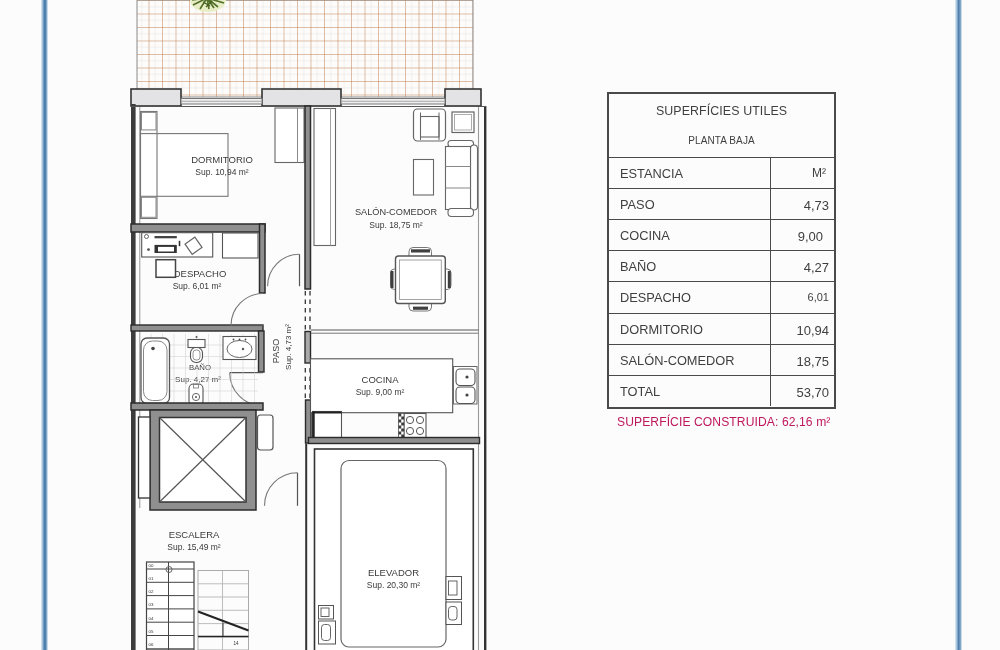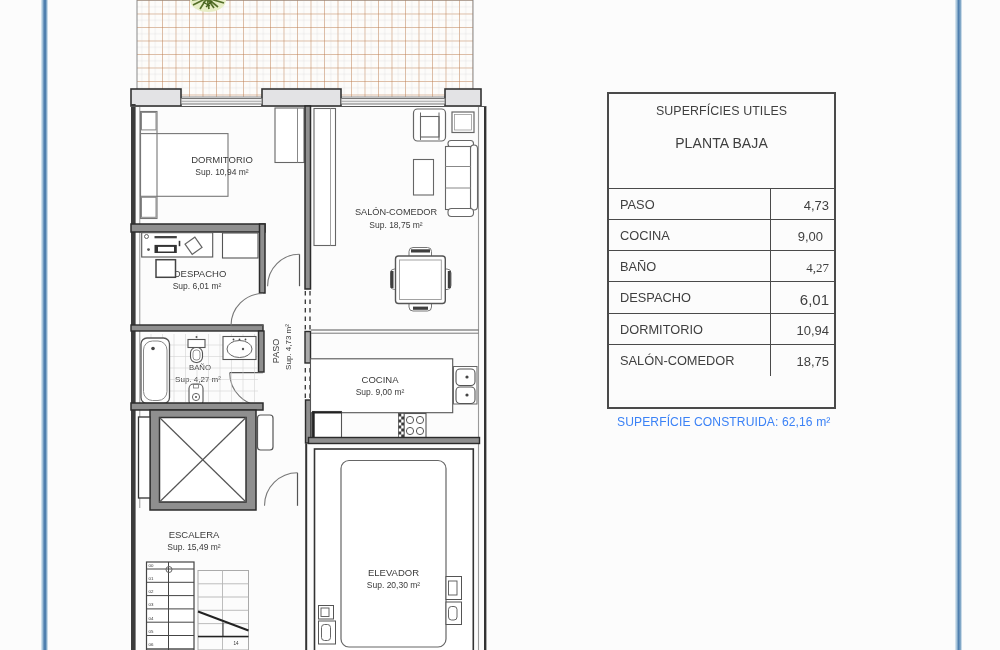--- a/index.html
+++ b/index.html
@@ -439,61 +439,73 @@
     <rect x="448.5" y="581" width="8.5" height="14" fill="none" stroke="#555" stroke-width="0.9"></rect>
     <rect x="446" y="602" width="15.5" height="22.5" fill="#fff" stroke="#555" stroke-width="1"></rect>
     <rect x="448.5" y="606.5" width="8.5" height="13.5" rx="3" fill="none" stroke="#555" stroke-width="0.9"></rect>
   </g>
 </svg>
 
 <div class="abs" style="left:607px;top:92px;width:229px;height:317px;border:2px solid #4a4a4a;box-sizing:border-box;color:#3f3f3f;">
 
   <div class="abs" style="left:0;top:0;width:228px;height:63px;">
     <div class="abs" style="left:0;top:10px;width:225px;text-align:center;font-size:12.4px;letter-spacing:0.1px;">SUPERFÍCIES UTILES</div>
-    <div class="abs" style="left:0;top:41px;width:225px;text-align:center;font-size:14px;letter-spacing:0.1px;">PLANTA BAJA</div>
-  </div>
-
+    <div class="abs" style="left:0;top:41px;width:225px;text-align:center;font-size:10px;letter-spacing:0.1px;">PLANTA BAJA</div>
+  </div>
+
+  <div class="abs" style="left:0;top:63px;width:225px;height:31px;border-top:1px solid #4a4a4a;">
+    <div class="abs" style="left:11px;top:8px;font-size:12.8px;">ESTANCIA</div>
+    <div class="abs" style="left:161px;top:0;width:64px;height:31px;border-left:1px solid #4a4a4a;">
+        <span class="abs" style="right:9px;top:8px;font-size:12px;">M²</span>
+      </div>
+  </div>
 
   <div class="abs" style="left:0;top:94px;width:225px;height:31px;border-top:1px solid #4a4a4a;">
     <div class="abs" style="left:11px;top:8px;font-size:12.8px;">PASO</div>
     <div class="abs" style="left:161px;top:0;width:64px;height:31px;border-left:1px solid #4a4a4a;text-align:right;">
         <span class="abs" style="right:6px;top:9px;font-size:13px;">4,73</span>
       </div>
   </div>
 
   <div class="abs" style="left:0;top:125px;width:225px;height:31px;border-top:1px solid #4a4a4a;">
     <div class="abs" style="left:11px;top:8px;font-size:12.8px;">COCINA</div>
     <div class="abs" style="left:161px;top:0;width:64px;height:31px;border-left:1px solid #4a4a4a;">
         <span class="abs" style="right:12px;top:9px;font-size:13px;">9,00</span>
       </div>
   </div>
 
   <div class="abs" style="left:0;top:156px;width:225px;height:31px;border-top:1px solid #4a4a4a;">
     <div class="abs" style="left:11px;top:8px;font-size:12.8px;">BAÑO</div>
     <div class="abs" style="left:161px;top:0;width:64px;height:31px;border-left:1px solid #4a4a4a;">
-        <span class="abs" style="right:6px;top:9px;font-size:13px;font-family:Liberation Serif, serif;">4,27</span>
+        <span class="abs" style="right:6px;top:9px;font-size:13px;">4,27</span>
       </div>
   </div>
 
   <div class="abs" style="left:0;top:187px;width:225px;height:32px;border-top:1px solid #4a4a4a;">
     <div class="abs" style="left:11px;top:8px;font-size:12.8px;">DESPACHO</div>
     <div class="abs" style="left:161px;top:0;width:64px;height:32px;border-left:1px solid #4a4a4a;">
-        <span class="abs" style="right:6px;top:9px;font-size:15px;">6,01</span>
+        <span class="abs" style="right:6px;top:9px;font-size:11px;">6,01</span>
       </div>
   </div>
 
   <div class="abs" style="left:0;top:219px;width:225px;height:31px;border-top:1px solid #4a4a4a;">
     <div class="abs" style="left:11px;top:8px;font-size:12.8px;">DORMITORIO</div>
     <div class="abs" style="left:161px;top:0;width:64px;height:31px;border-left:1px solid #4a4a4a;">
         <span class="abs" style="right:6px;top:9px;font-size:13px;margin-left:37px;">10,94</span>
       </div>
   </div>
 
   <div class="abs" style="left:0;top:250px;width:225px;height:31px;border-top:1px solid #4a4a4a;">
     <div class="abs" style="left:11px;top:8px;font-size:12.8px;">SALÓN-COMEDOR</div>
     <div class="abs" style="left:161px;top:0;width:64px;height:31px;border-left:1px solid #4a4a4a;">
         <span class="abs" style="right:6px;top:9px;font-size:13px;margin-left:37px;">18,75</span>
       </div>
   </div>
 
+  <div class="abs" style="left:0;top:281px;width:225px;height:30px;border-top:1px solid #4a4a4a;">
+    <div class="abs" style="left:11px;top:8px;font-size:12.8px;">TOTAL</div>
+    <div class="abs" style="left:161px;top:0;width:64px;height:30px;border-left:1px solid #4a4a4a;">
+        <span class="abs" style="right:6px;top:9px;font-size:13px;">53,70</span>
+      </div>
+  </div>
 </div>
 
-<div class="abs" style="left:617px;top:415px;width:260px;font-size:12.1px;color:#3b82f6;letter-spacing:0.1px;">SUPERFÍCIE CONSTRUIDA: 62,16 m²</div>
+<div class="abs" style="left:617px;top:415px;width:260px;font-size:12.1px;color:#be185d;letter-spacing:0.1px;">SUPERFÍCIE CONSTRUIDA: 62,16 m²</div>
 
 </body></html>

